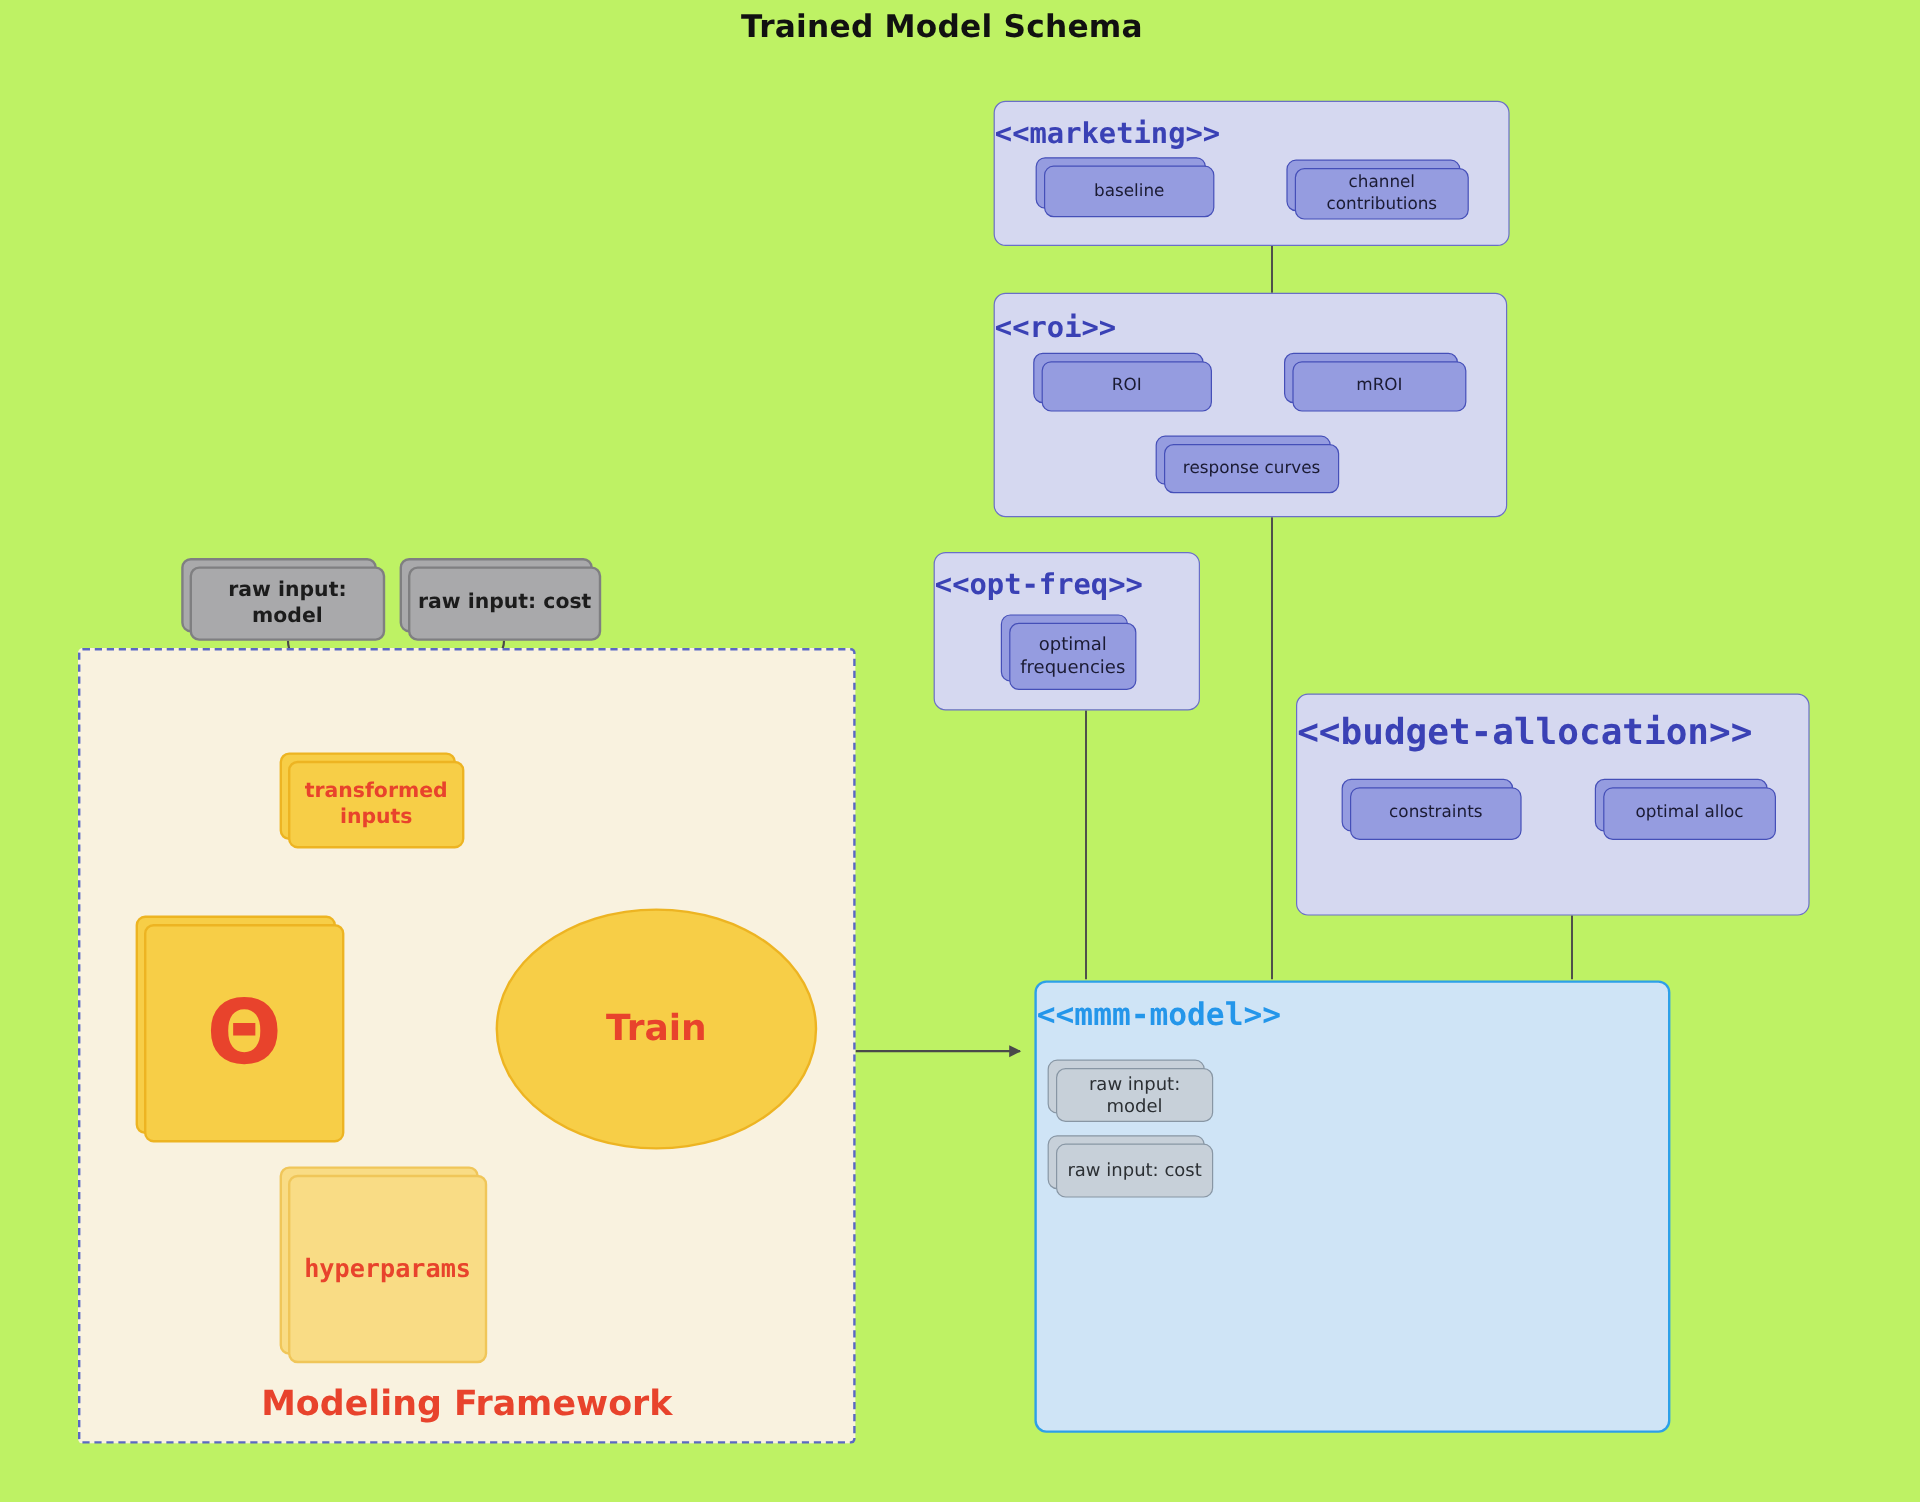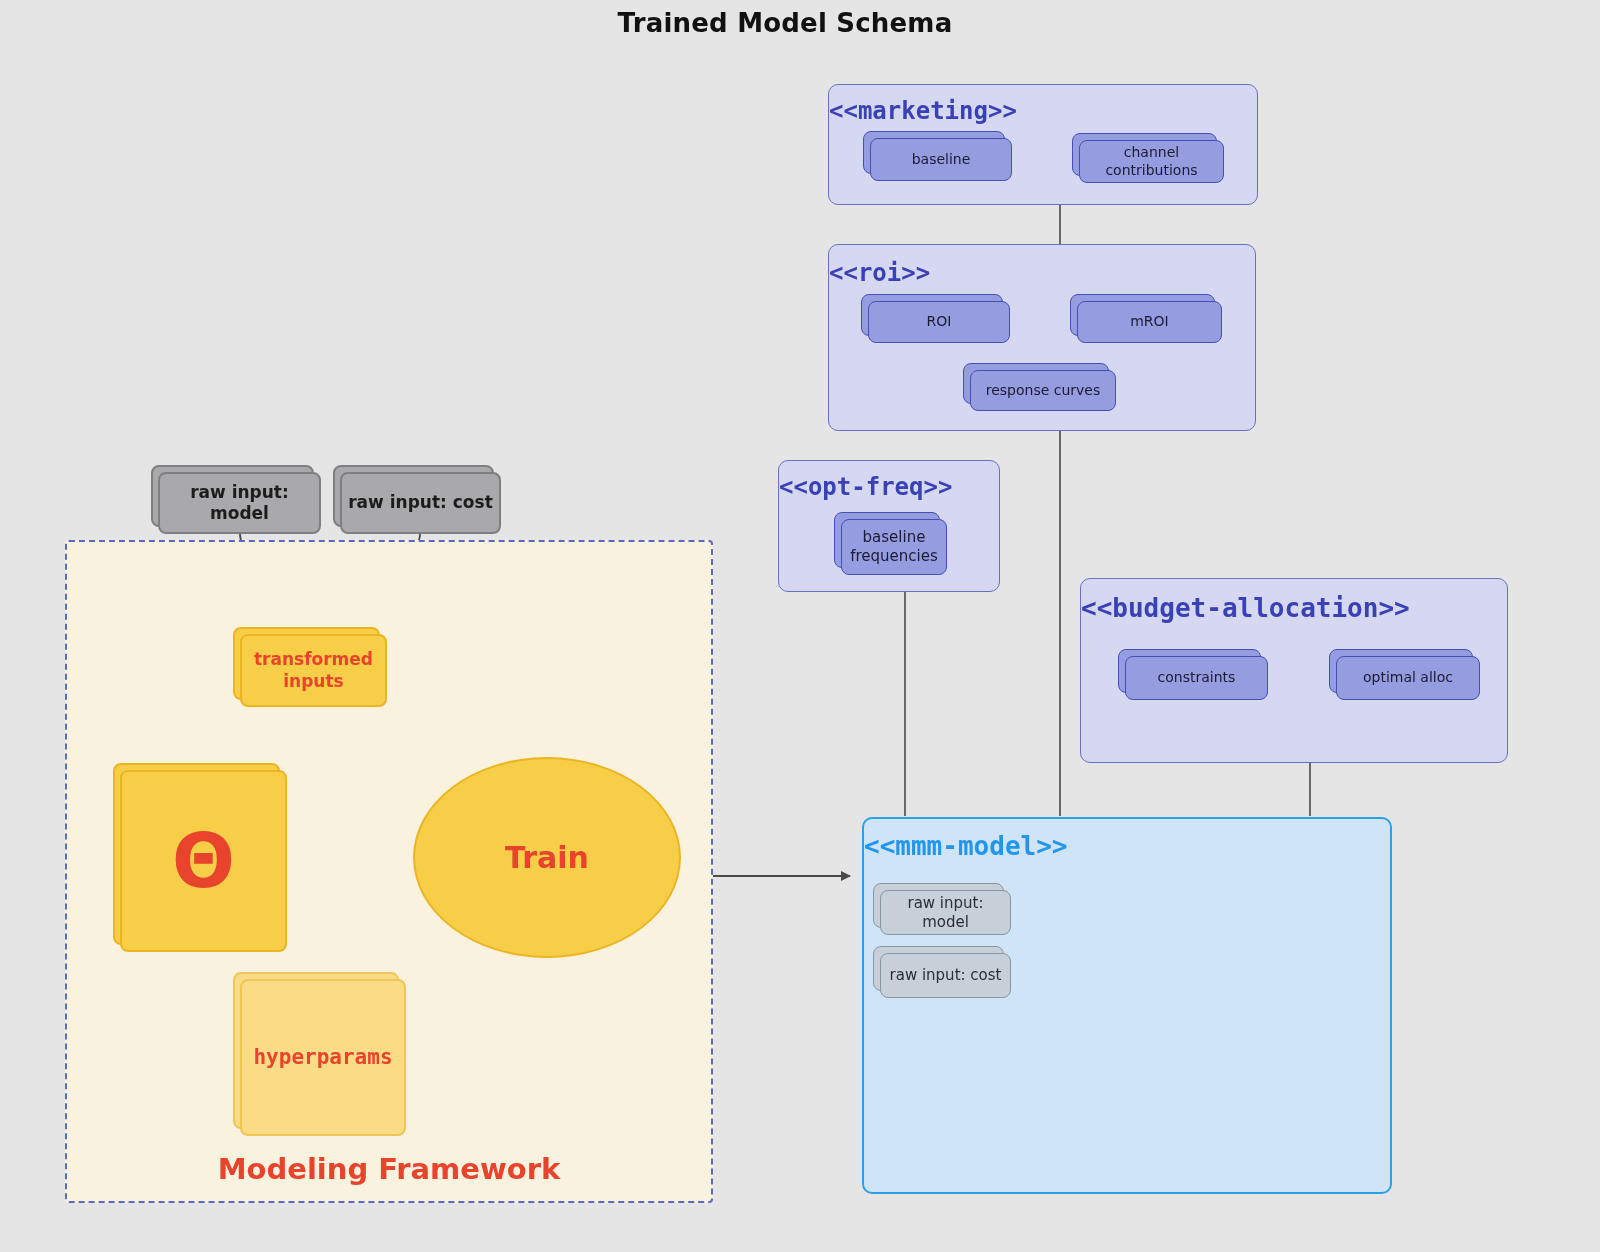--- a/index.html
+++ b/index.html
@@ -1,20 +1,20 @@
 <!DOCTYPE html>
 <html style="--accent_red: #e8432c; --group_purple_fill: #d5d8f0; --group_purple_border: #6a6fc7; --group_title_purple: #3a41b5; --node_purple_fill: #959ce0; --node_purple_border: #454fb8; --mmm_fill: #cfe4f6; --mmm_border: #2da0e8; --mmm_title_blue: #2496ea; --model_box_fill: #ded791; --framework_fill: #f9f2df; --framework_border: #5b68c4; --yellow_fill: #f7ce47; --yellow_border: #edb422; --yellow_light_fill: #f9dc85; --gray_fill: #a9a9ab; --bluegray_fill: #c7d0d9; --connector_dark: #4a4a4a;"><head>
 <meta charset="utf-8">
 <style>
   :root{
     
   }
   html,body{margin:0;padding:0;background:#f7f7f8;}
   .canvas{
-    position:relative;width:1600px;height:1252px;background:#e5e5e5;overflow:hidden;
+    position:relative;width:1600px;height:1252px;background:#bef264;overflow:hidden;
     font-family:"DejaVu Sans","Liberation Sans",sans-serif;
   }
   .title{
     position:absolute;left:0;top:8px;width:1570px;text-align:center;
     font-size:26px;font-weight:bold;color:#111;letter-spacing:.2px;
   }
   
   .group{position:absolute;border-radius:10px;box-sizing:border-box;}
   .group.purple{background:var(--group_purple_fill);border:1.5px solid var(--group_purple_border);}
   .group.blue{background:var(--mmm_fill);border:2.5px solid var(--mmm_border);}
@@ -155,26 +155,26 @@
         <span>response curves</span>
       </div>
   </div>
 
   <div class="group purple" style="left:778px;top:460px;width:222px;height:132px">
     <div class="group-title" style="top:12px;font-size:24px">&lt;&lt;opt-freq&gt;&gt;</div>
   </div>
   <div class="stack purple" style="left:841px;top:519px;width:106px;height:56px">
     <div class="card back"></div>
     <div class="card front">
-        <span style="font-size:15px">baseline frequencies</span>
+        <span style="font-size:15px">optimal frequencies</span>
       </div>
   </div>
 
   <div class="group purple" style="left:1080px;top:578px;width:428px;height:185px">
-    <div class="group-title" style="top:14px;font-size:26px">&lt;&lt;budget-allocation&gt;&gt;</div>
+    <div class="group-title" style="top:14px;font-size:30px">&lt;&lt;budget-allocation&gt;&gt;</div>
   </div>
   <div class="stack purple" style="left:1125px;top:656px;width:143px;height:44px">
     <div class="card back"></div>
     <div class="card front">
         <span>constraints</span>
       </div>
   </div>
   <div class="stack purple" style="left:1336px;top:656px;width:144px;height:44px">
     <div class="card back"></div>
     <div class="card front">

